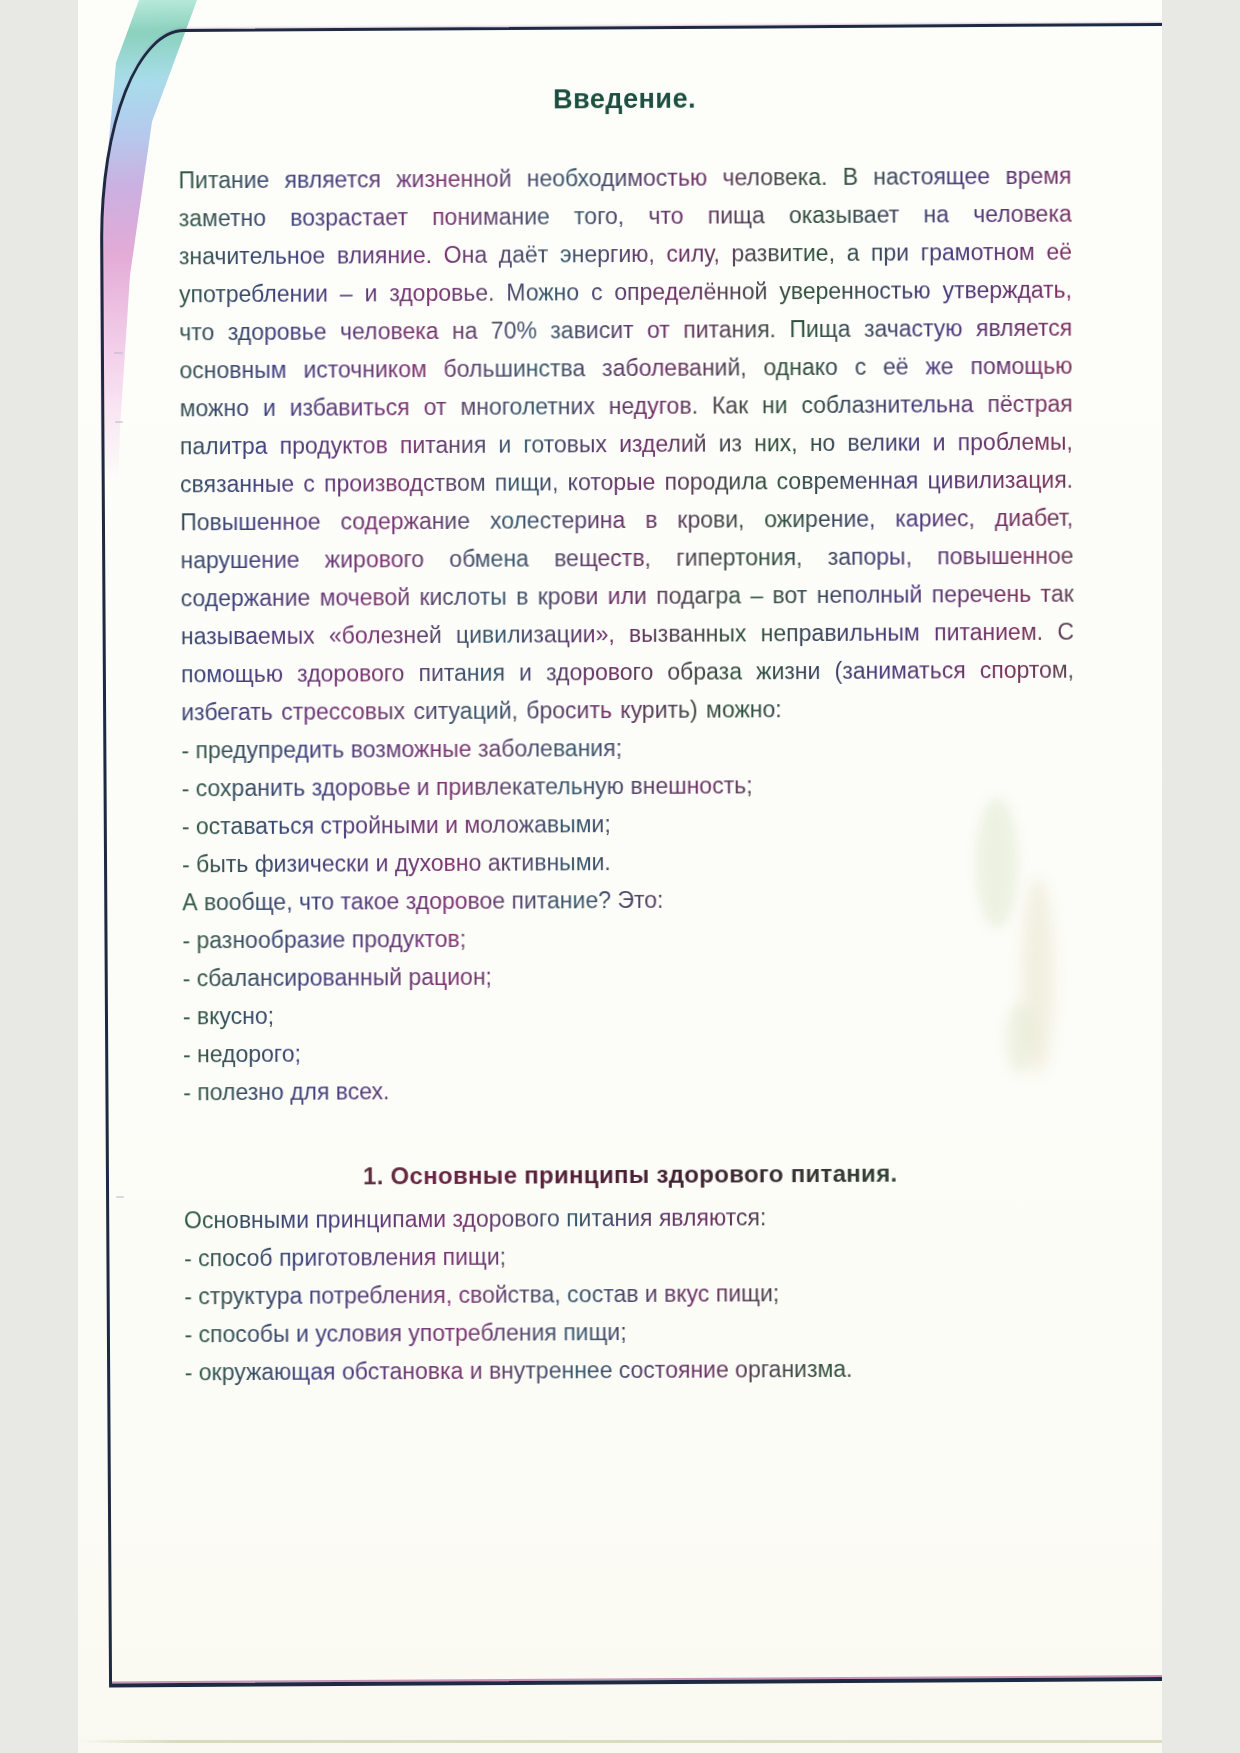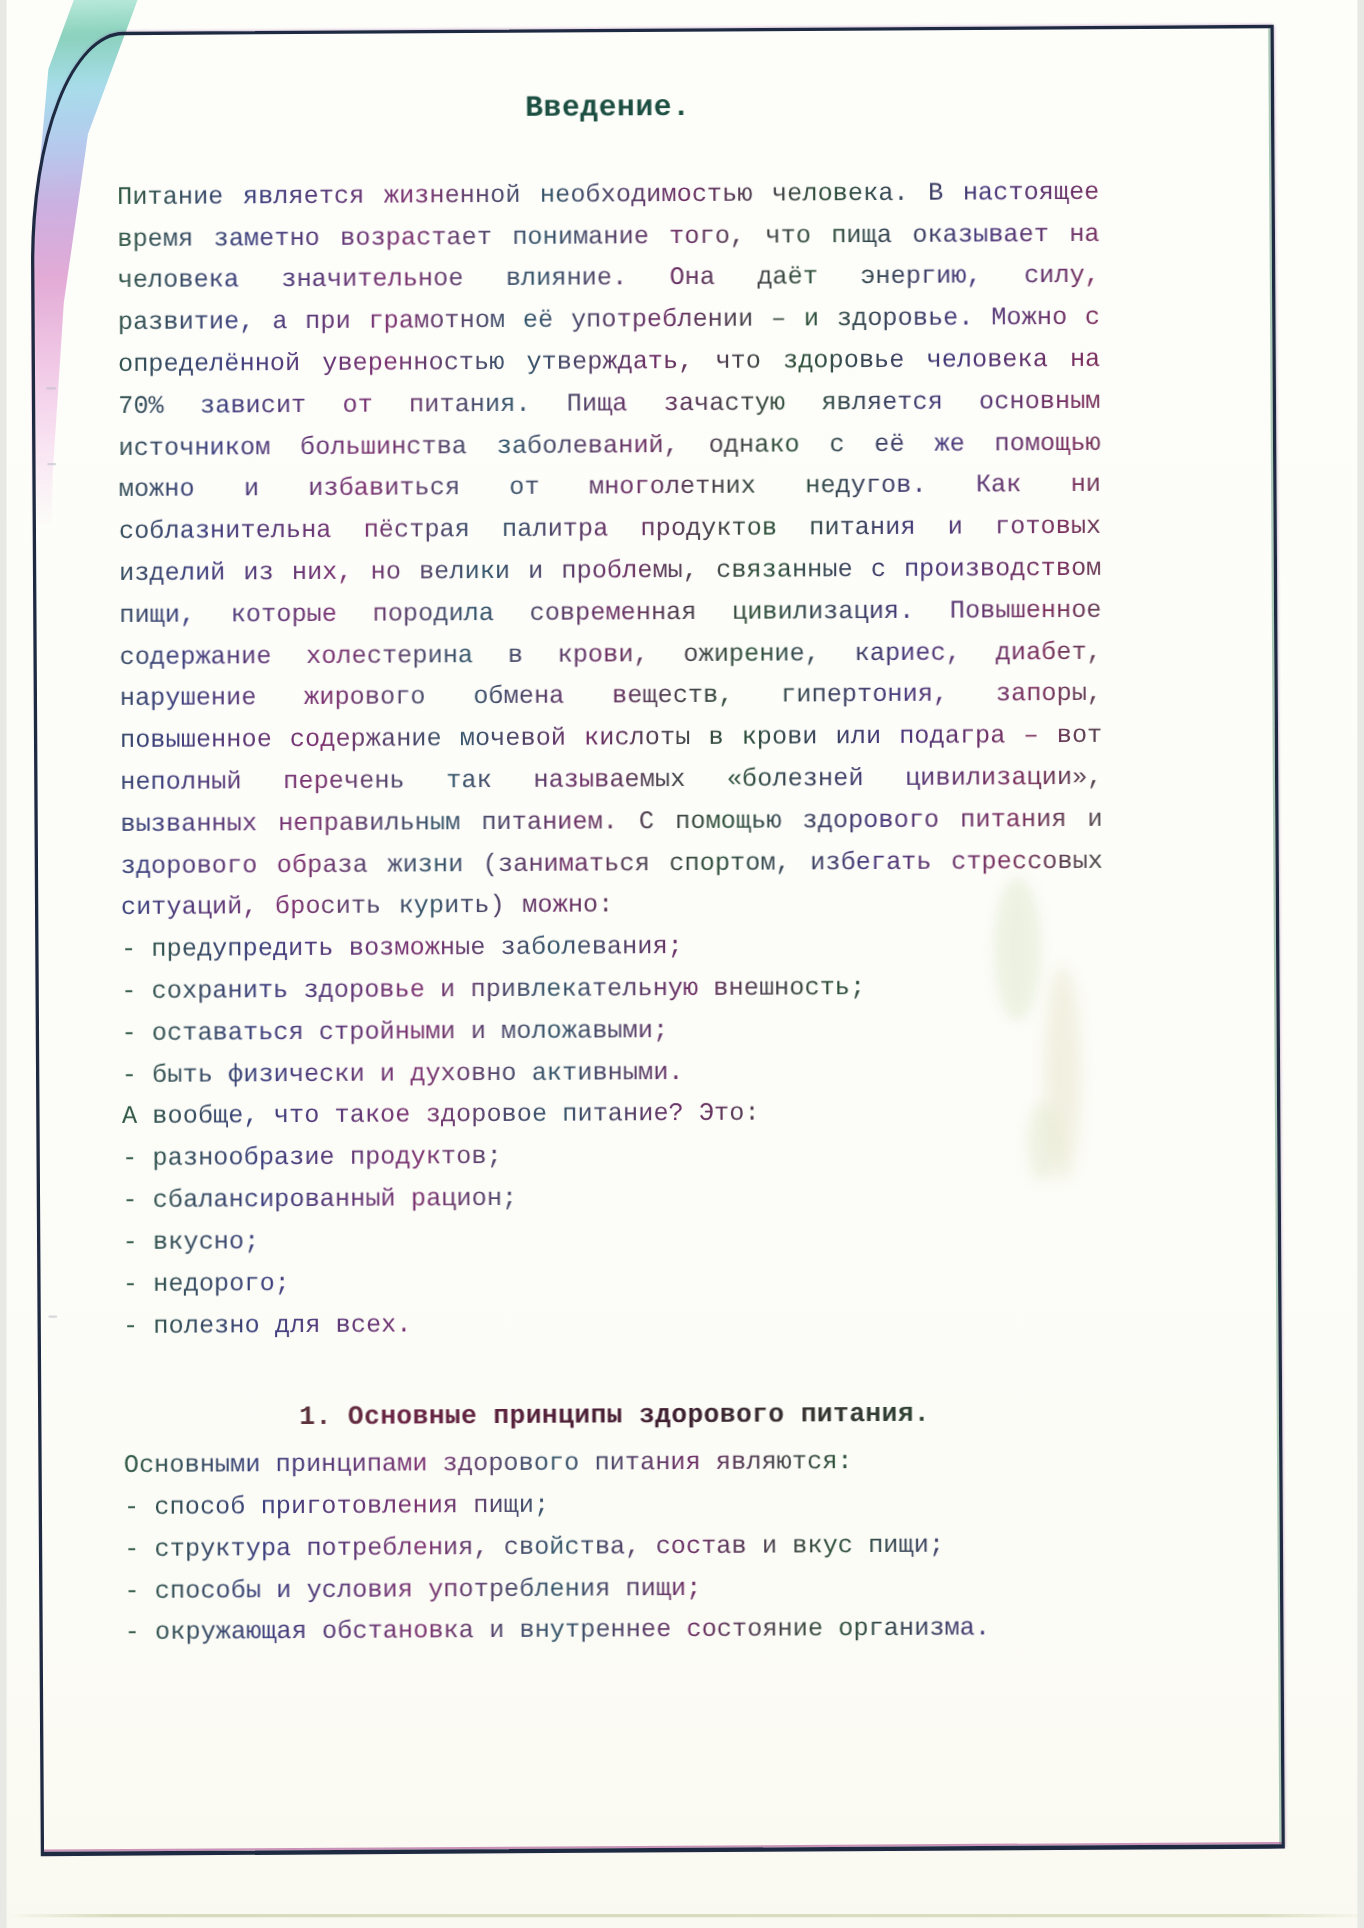--- a/index.html
+++ b/index.html
@@ -1,23 +1,23 @@
 <!DOCTYPE html>
 <html><head>
 <meta charset="utf-8">
 <style>
   html, body { margin: 0; padding: 0; background: #e8e8e4; }
   .page {
     position: relative;
-    width: 1228px;
+    width: 1084px;
     height: 1753px;
     margin: 0 auto;
     background: linear-gradient(180deg, #fdfdfa 0%, #fcfcf7 80%, #faf9f1 100%);
     overflow: hidden;
-    font-family: Liberation Mono, monospace;
+    font-family: Liberation Sans, sans-serif;
   }
 
   
   .frame {
     position: absolute;
     left: 26px; top: 26px;
     width: 1125px; height: 1651px;
     border: 3px solid #1e2942;
     border-bottom-width: 4px;
     border-top-left-radius: 85px 210px;

